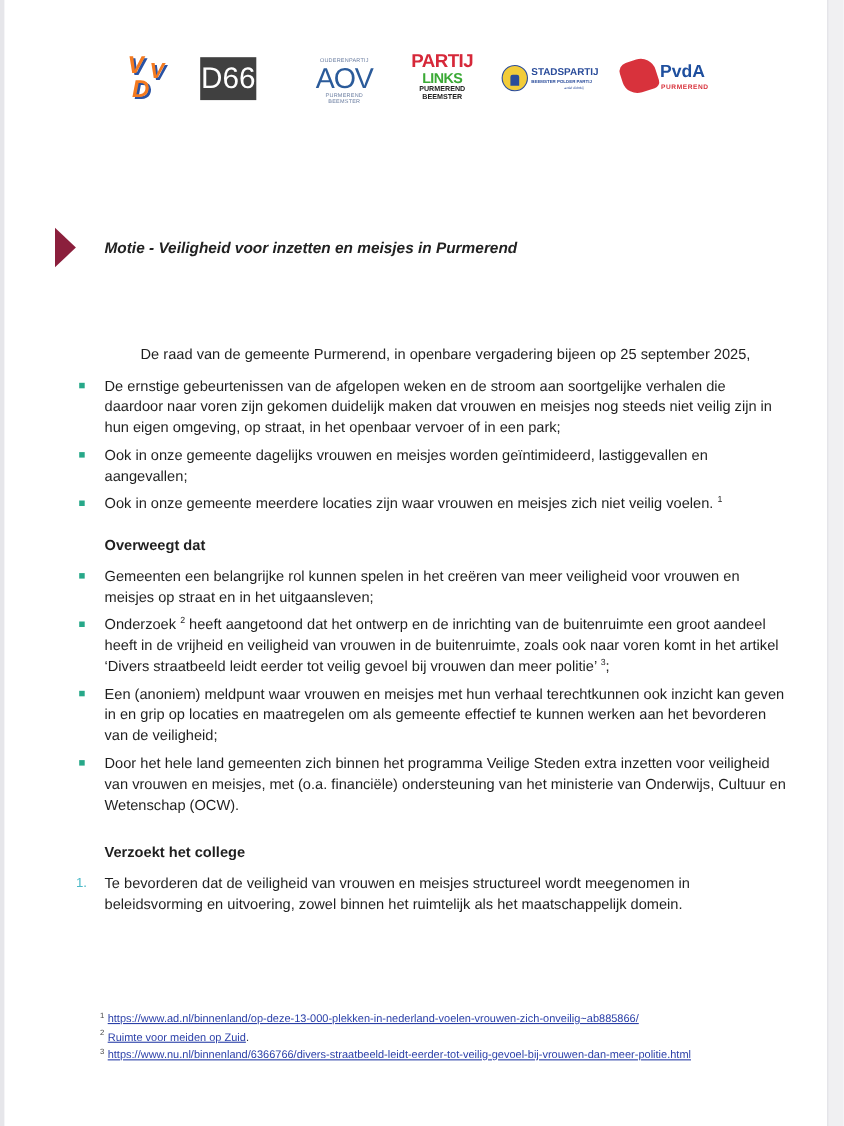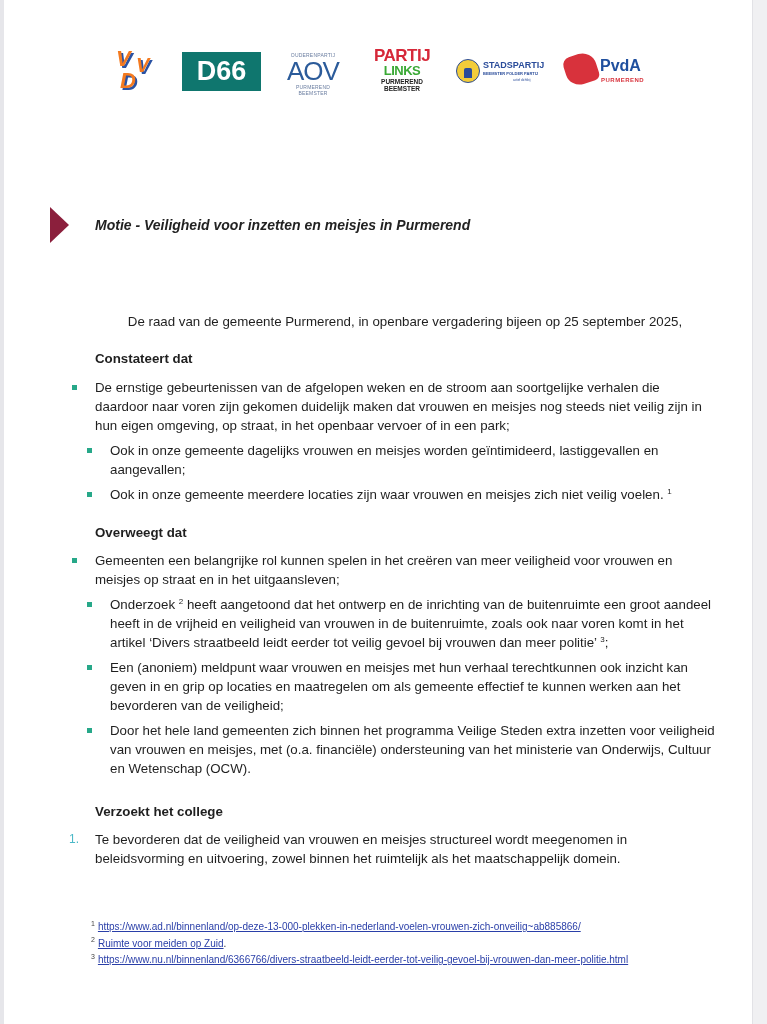--- a/index.html
+++ b/index.html
@@ -5,21 +5,21 @@
   html, body { margin:0; padding:0; }
   body { width:767px; height:1024px; background:#ffffff; position:relative; overflow:hidden; font-family:"Liberation Sans", sans-serif; color:#1f1f1f; }
   .edge-left { position:absolute; left:0; top:0; width:4px; height:1024px; background:#e6e6ea; }
   .edge-right { position:absolute; right:0; top:0; width:14px; height:1024px; background:#f0f0f2; border-left:1px solid #e2e2e6; }
 
   
   .logos { position:absolute; top:48px; left:0; width:767px; height:50px; }
   .logo { position:absolute; }
   .vvd { left:114px; top:0px; width:46px; height:46px; }
   .vvd span { position:absolute; font-family:"Liberation Sans", sans-serif; font-weight:bold; color:#f47a20; text-shadow:2px 2px 0 #2a52a3; font-style:italic; }
-  .d66 { left:182px; top:4px; width:79px; height:39px; background:#0f766e; color:#fff; font-weight:bold; font-size:27px; display:flex; align-items:center; justify-content:center; letter-spacing:0px; }
+  .d66 { left:182px; top:4px; width:51px; height:39px; background:#404040; color:#fff; font-weight:normal; font-size:27px; display:flex; align-items:center; justify-content:center; letter-spacing:0px; }
   .aov { left:283px; top:4px; width:60px; height:42px; text-align:center; color:#2b5b9a; }
   .aov .small { font-size:5px; letter-spacing:0.2px; color:#6a7da0; display:block; }
   .aov .big { font-size:26px; line-height:26px; display:block; letter-spacing:-1px; }
   .gl { left:366px; top:0px; width:72px; height:50px; text-align:center; font-weight:bold; line-height:15px; }
   .gl .g { color:#d62839; font-size:17px; display:block; letter-spacing:-0.5px; }
   .gl .l { color:#3aa935; font-size:13px; display:block; letter-spacing:-0.5px; }
   .gl .s { color:#222; font-size:6.5px; line-height:7px; display:block; }
   .sp { left:456px; top:9px; width:92px; height:30px; }
   .sp .circle { position:absolute; left:0; top:2px; width:24px; height:24px; border-radius:50%; background:#f2cc3a; border:1.5px solid #2a4c9a; box-sizing:border-box; }
   .sp .circle:after { content:""; position:absolute; left:7px; top:8px; width:8px; height:10px; background:#2a4c9a; border-radius:2px 2px 0 0; }
@@ -38,21 +38,21 @@
 
   .content { position:absolute; left:95px; top:312px; width:620px; font-size:13.3px; line-height:19px; }
   .intro { margin:0;text-align:center; }
   h3 { font-size:13.3px; font-weight:bold; margin:0; }
   ul, ol { margin:0; padding:0; list-style:none; }
   li { position:relative; padding-left:0; margin:0; }
   .bullet { position:absolute; left:-23px; top:7px; width:5px; height:5px; background:#27a889; }
   .num { position:absolute; left:-26px; top:0; color:#4bb9c8; font-size:12px; }
   .h-const { margin-top:18px; }
   .ul-const { margin-top:10px; }
-  .ul-const li + li, .ul-over li + li { margin-top:6px;margin-left:15px; }
+  .ul-const li + li, .ul-over li + li { margin-top:6px; }
   .h-over { margin-top:19px; }
   .ul-over { margin-top:9px; }
   .h-verz { margin-top:24px; }
   .ol-verz { margin-top:9px; }
   sup { font-size:8px; line-height:0; vertical-align:super; }
 
   .footnotes { position:absolute; left:91px; top:919px; font-size:10px; line-height:16.5px; }
   .fn { white-space:nowrap; }
   .fn .mark { font-size:7px; color:#444; vertical-align:super; line-height:0; margin-right:3px; }
   .fn a { color:#2a3fa8; text-decoration:underline; }
@@ -96,21 +96,20 @@
 </div>
 
 <div class="title-row">
   <div class="triangle"></div>
   <div class="title">Motie - Veiligheid voor inzetten en meisjes in Purmerend</div>
 </div>
 
 <div class="content">
   <p class="intro">De raad van de gemeente Purmerend, in openbare vergadering bijeen op 25 september 2025,</p>
 
-  <h3 class="h-const">Constateert dat</h3>
   <ul class="ul-const">
     <li><span class="bullet"></span><span>De ernstige gebeurtenissen van de afgelopen weken en de stroom aan soortgelijke verhalen die daardoor naar voren zijn gekomen duidelijk maken dat vrouwen en meisjes nog steeds niet veilig zijn in hun eigen omgeving, op straat, in het openbaar vervoer of in een park;</span></li>
     <li><span class="bullet"></span><span>Ook in onze gemeente dagelijks vrouwen en meisjes worden geïntimideerd, lastiggevallen en aangevallen;</span></li>
     <li><span class="bullet"></span><span>Ook in onze gemeente meerdere locaties zijn waar vrouwen en meisjes zich niet veilig voelen. </span><sup>1</sup></li>
   </ul>
 
   <h3 class="h-over">Overweegt dat</h3>
   <ul class="ul-over">
     <li><span class="bullet"></span><span>Gemeenten een belangrijke rol kunnen spelen in het creëren van meer veiligheid voor vrouwen en meisjes op straat en in het uitgaansleven;</span></li>
     <li><span class="bullet"></span><span>Onderzoek </span><sup>2</sup><span> heeft aangetoond dat het ontwerp en de inrichting van de buitenruimte een groot aandeel heeft in de vrijheid en veiligheid van vrouwen in de buitenruimte, zoals ook naar voren komt in het artikel ‘Divers straatbeeld leidt eerder tot veilig gevoel bij vrouwen dan meer politie’ </span><sup>3</sup><span>;</span></li>

